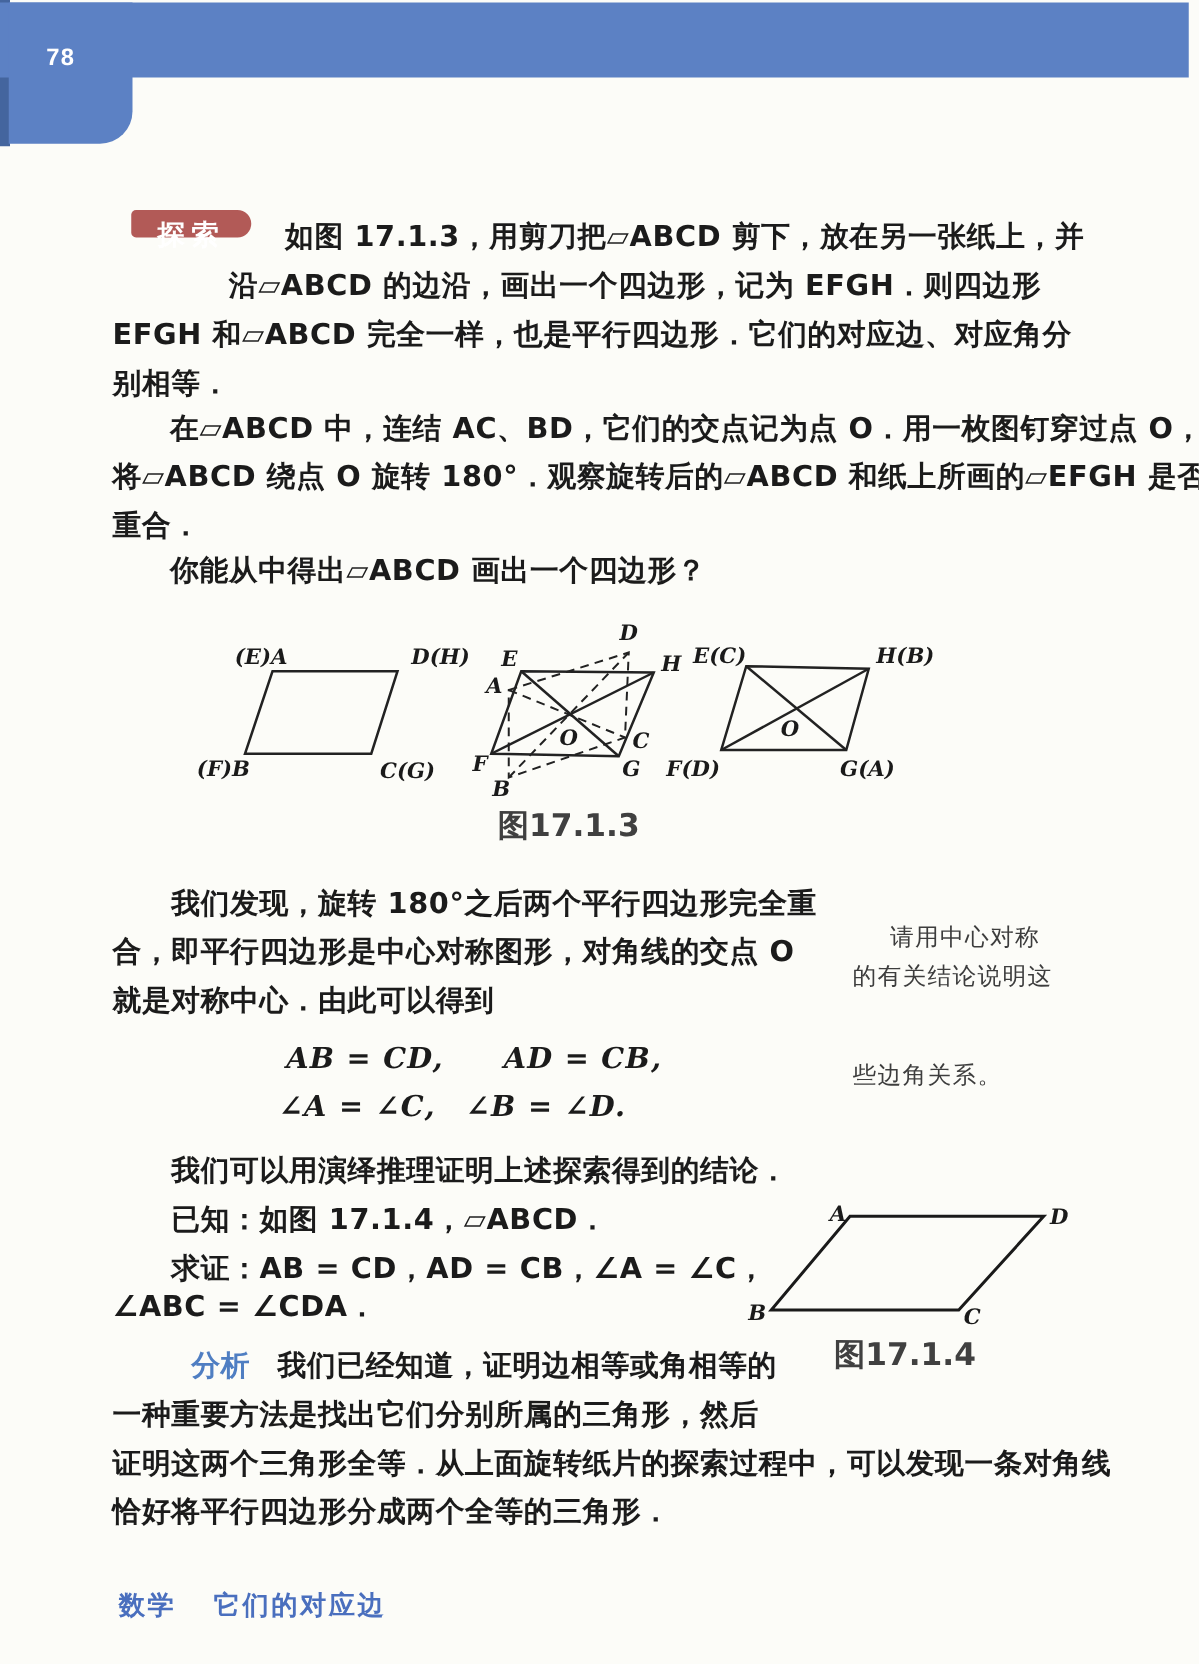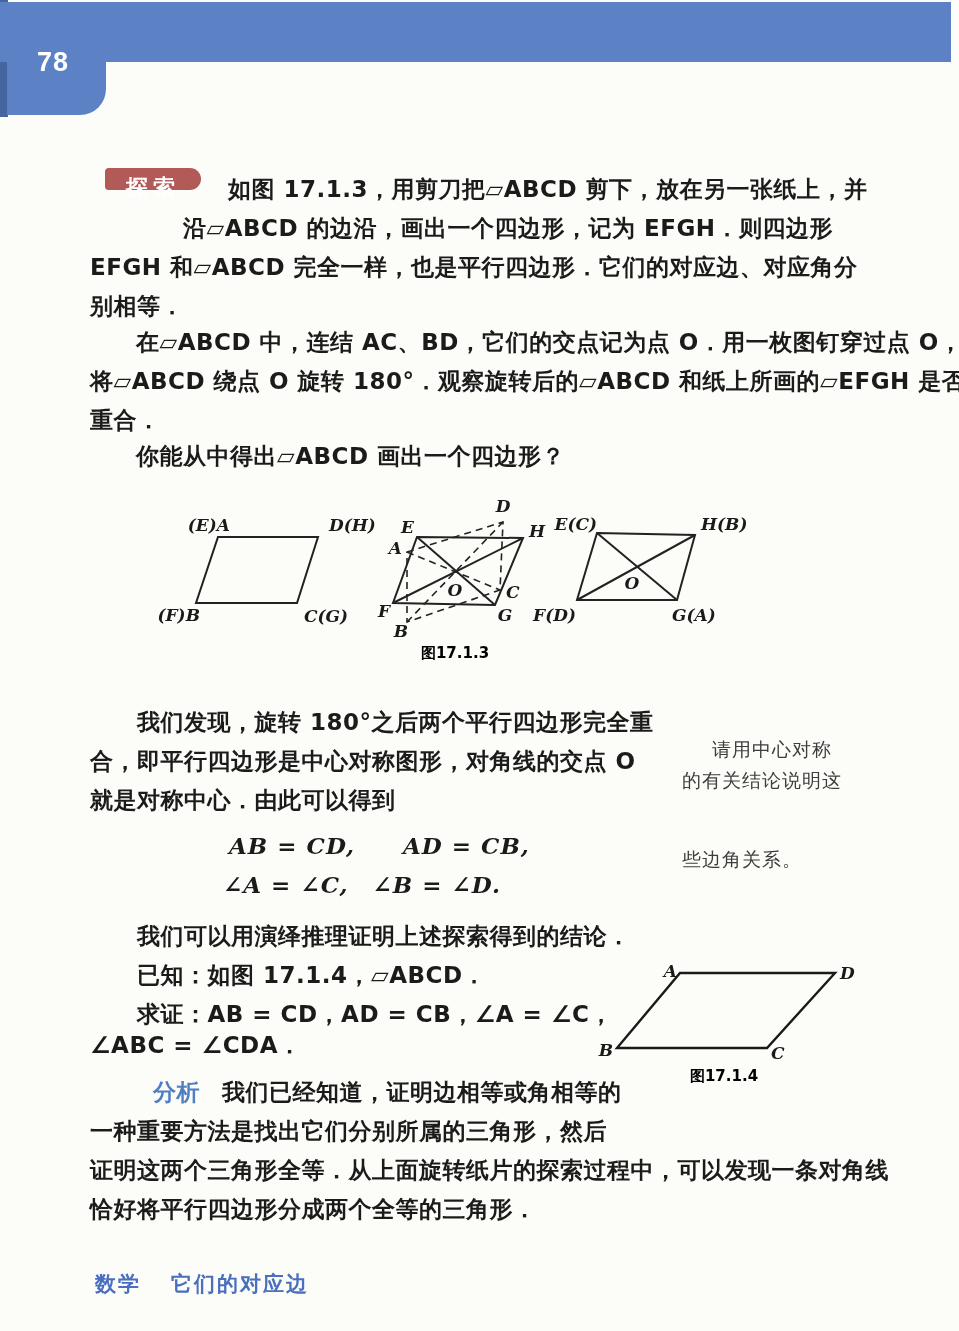--- a/index.html
+++ b/index.html
@@ -5,40 +5,40 @@
   html,body{margin:0;padding:0;}
   body{
     width:959px;height:1331px;position:relative;overflow:hidden;
     background:#fcfcf8;
     font-family:"Liberation Sans","DejaVu Sans",sans-serif;
   }
   
   .spine{position:absolute;left:0;top:0;width:8px;height:117px;background:#44659e;}
   .band{position:absolute;left:0;top:2px;width:951px;height:60px;background:#5c81c4;}
   .tab{position:absolute;left:7px;top:2px;width:99px;height:113px;background:#5c81c4;border-radius:0 0 26px 0;}
-  .page-num{position:absolute;left:37px;top:36px;color:#ffffff;font-size:27px;font-weight:700;letter-spacing:1px;margin-top:11px;}
+  .page-num{position:absolute;left:37px;top:36px;color:#ffffff;font-size:19px;font-weight:700;letter-spacing:1px;}
   
   .badge{
     position:absolute;left:105px;top:168px;width:96px;height:22px;
     background:#b25a57;color:#fff;border-radius:7px 20px 20px 7px;
     font-size:22px;font-weight:700;text-align:center;line-height:39px;letter-spacing:5px;
   }
   
   .line{
     position:absolute;font-size:23px;font-weight:700;color:#1b1b1b;
     letter-spacing:0.5px;white-space:nowrap;
     font-family:"DejaVu Sans","Liberation Sans",sans-serif;
   }
   .eq{
     font-family:"DejaVu Serif","DejaVu Sans",serif;
     font-style:italic;font-weight:700;letter-spacing:1px;
   }
   .analysis{color:#4f7ec2;margin-right:22px;margin-left:16px;}
   .caption{
-    position:absolute;font-size:15px;font-weight:700;color:#000000;
+    position:absolute;font-size:25px;font-weight:700;color:#404040;
     width:130px;text-align:center;white-space:nowrap;
     font-family:"DejaVu Sans","Liberation Sans",sans-serif;
   }
   .note-line{
     position:absolute;font-size:19px;font-weight:400;color:#3d3d3d;
     white-space:nowrap;letter-spacing:1px;
     font-family:"DejaVu Sans","Liberation Sans",sans-serif;
   }
   .footer{position:absolute;left:95px;top:1270px;color:#4a6fbe;font-size:21px;font-weight:700;letter-spacing:2px;}
   .footer span{margin-right:30px;}

